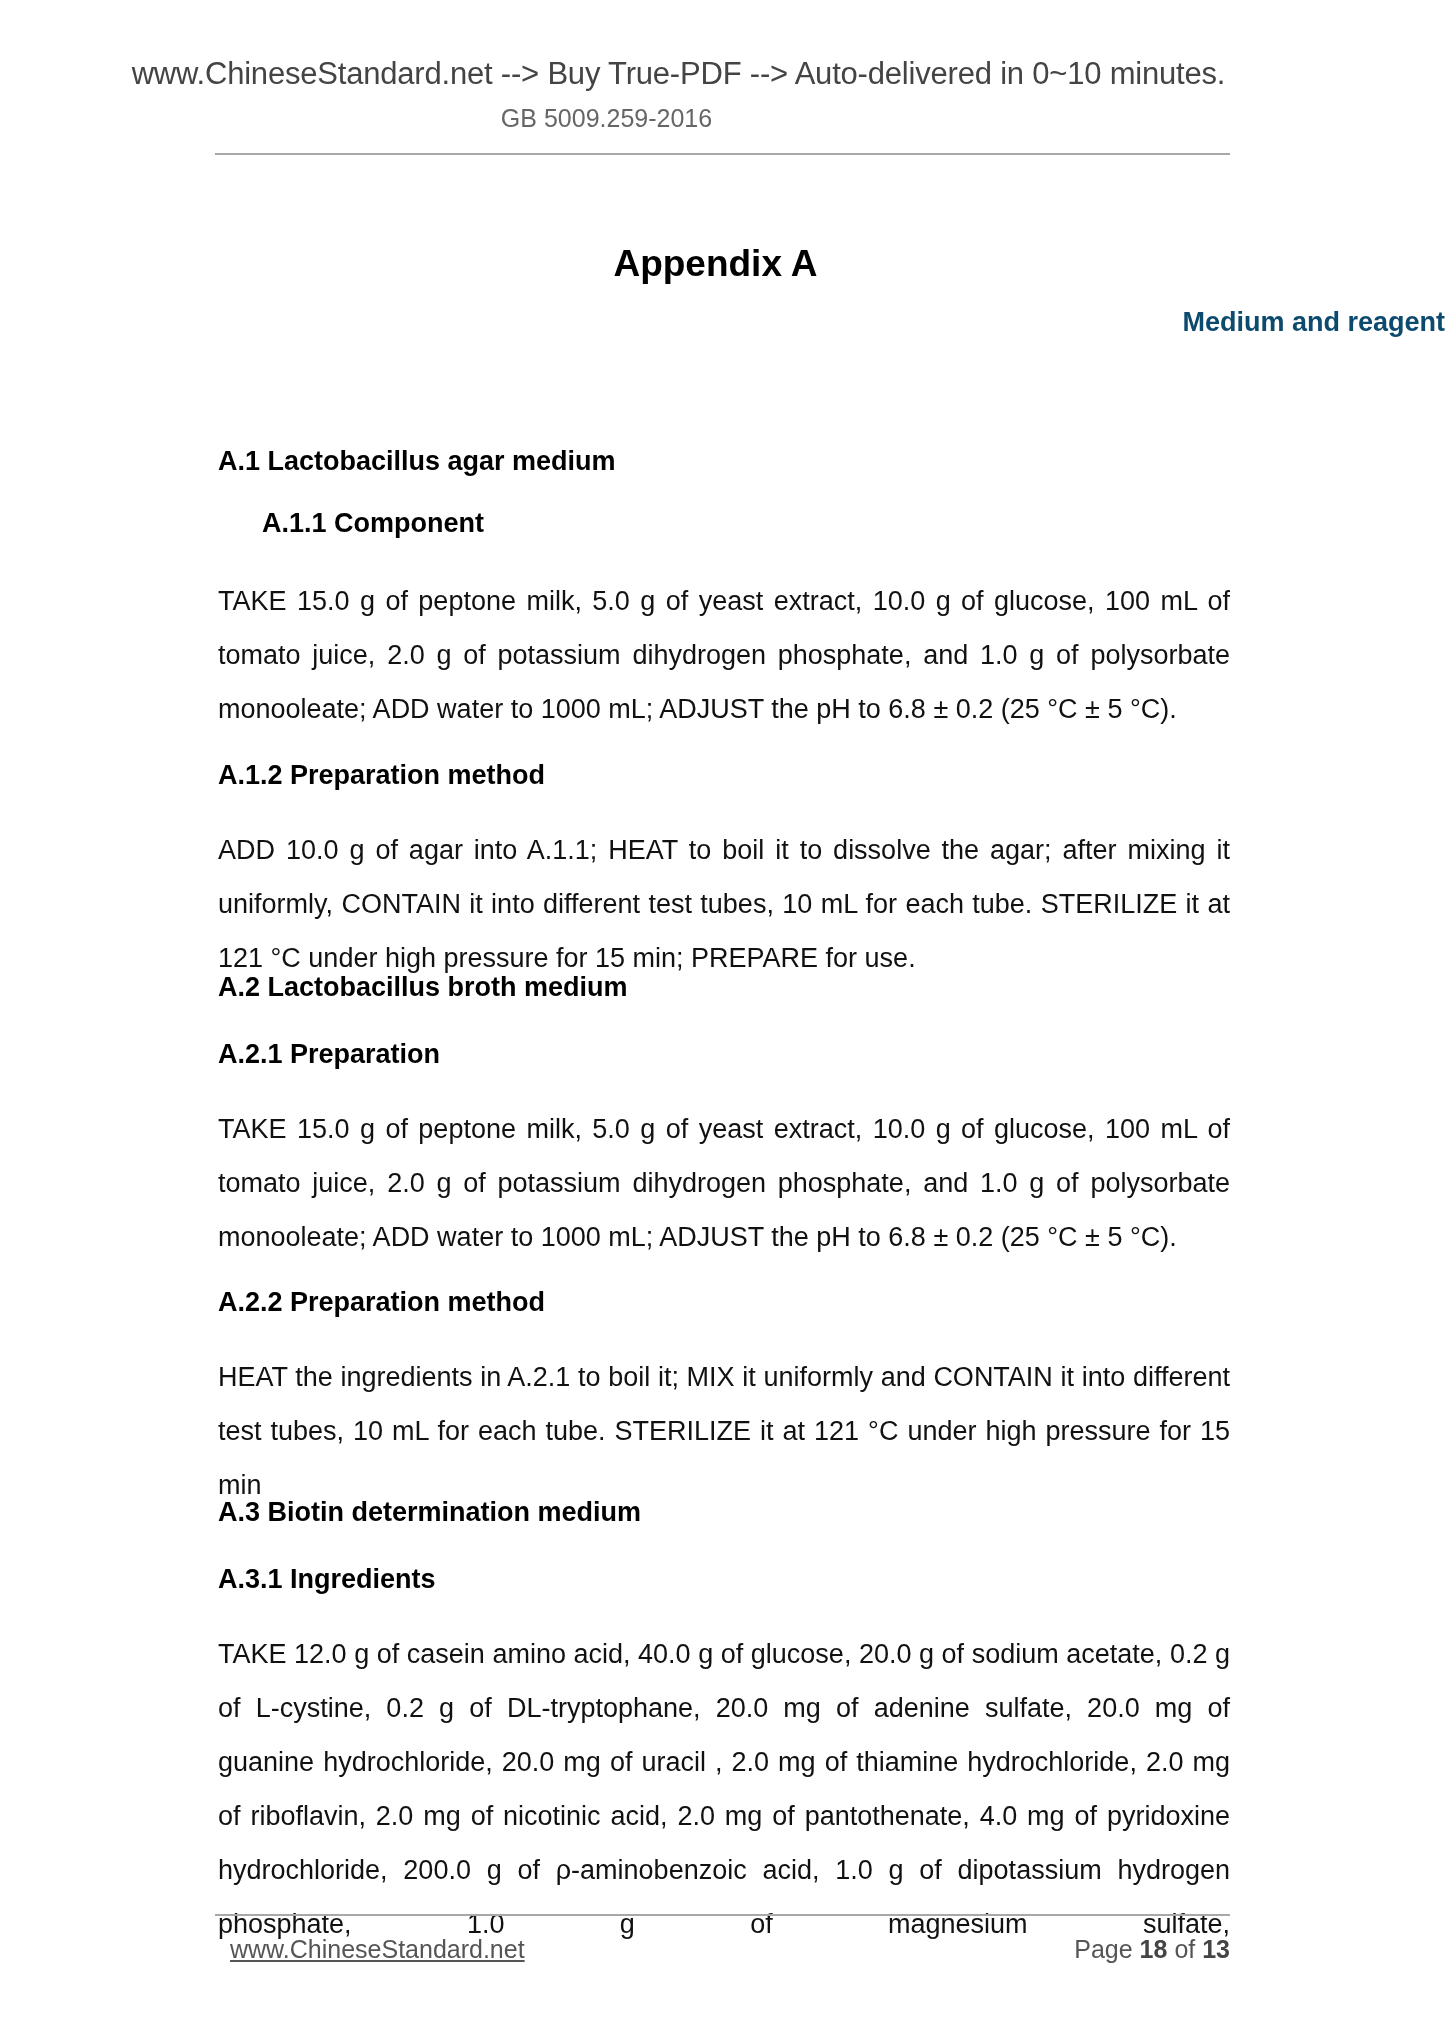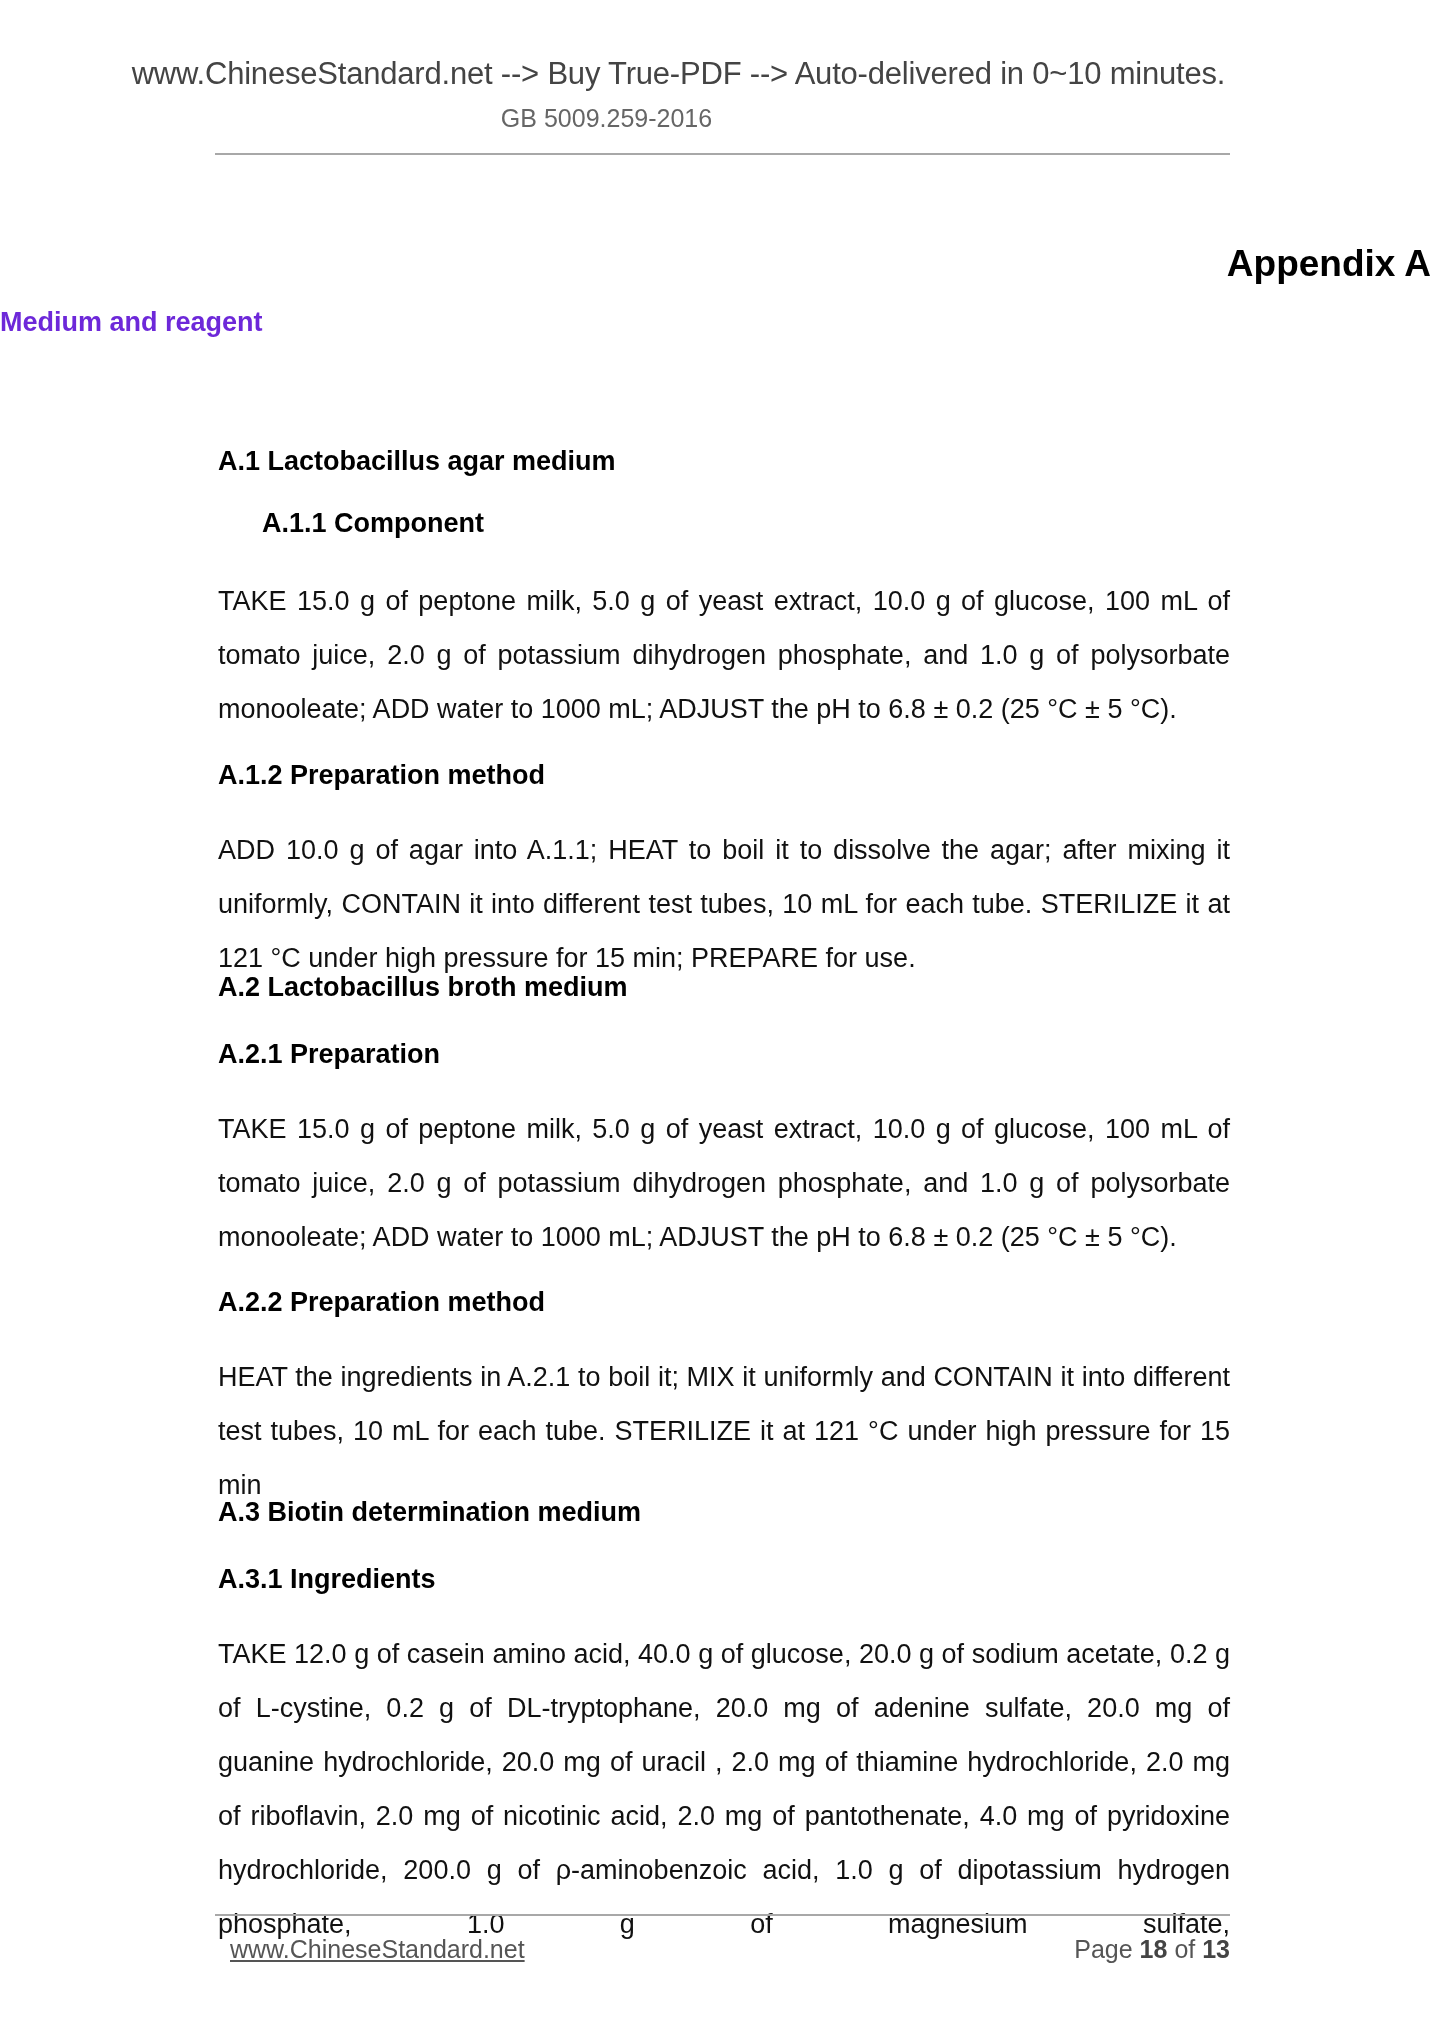--- a/index.html
+++ b/index.html
@@ -53,34 +53,34 @@
       position: absolute;
       top: 0;
       left: 0;
       width: 1445px;
     }
     .appendix-title {
       position: absolute;
       top: 243px;
       left: 0;
       width: 1431px;
-      text-align: right;
+      text-align: center;
       font-size: 37px;
       font-weight: bold;
       color: #000;
     }
     .appendix-subtitle {
       position: absolute;
       top: 307px;
       left: 0;
       width: 1445px;
-      text-align: left;
+      text-align: right;
       font-size: 27px;
       font-weight: bold;
-      color: #6d28d9;
+      color: #0c4a6e;
     }
     .h {
       position: absolute;
       left: 218px;
       font-size: 27px;
       font-weight: bold;
       color: #000;
       white-space: nowrap;
     }
     .p {

